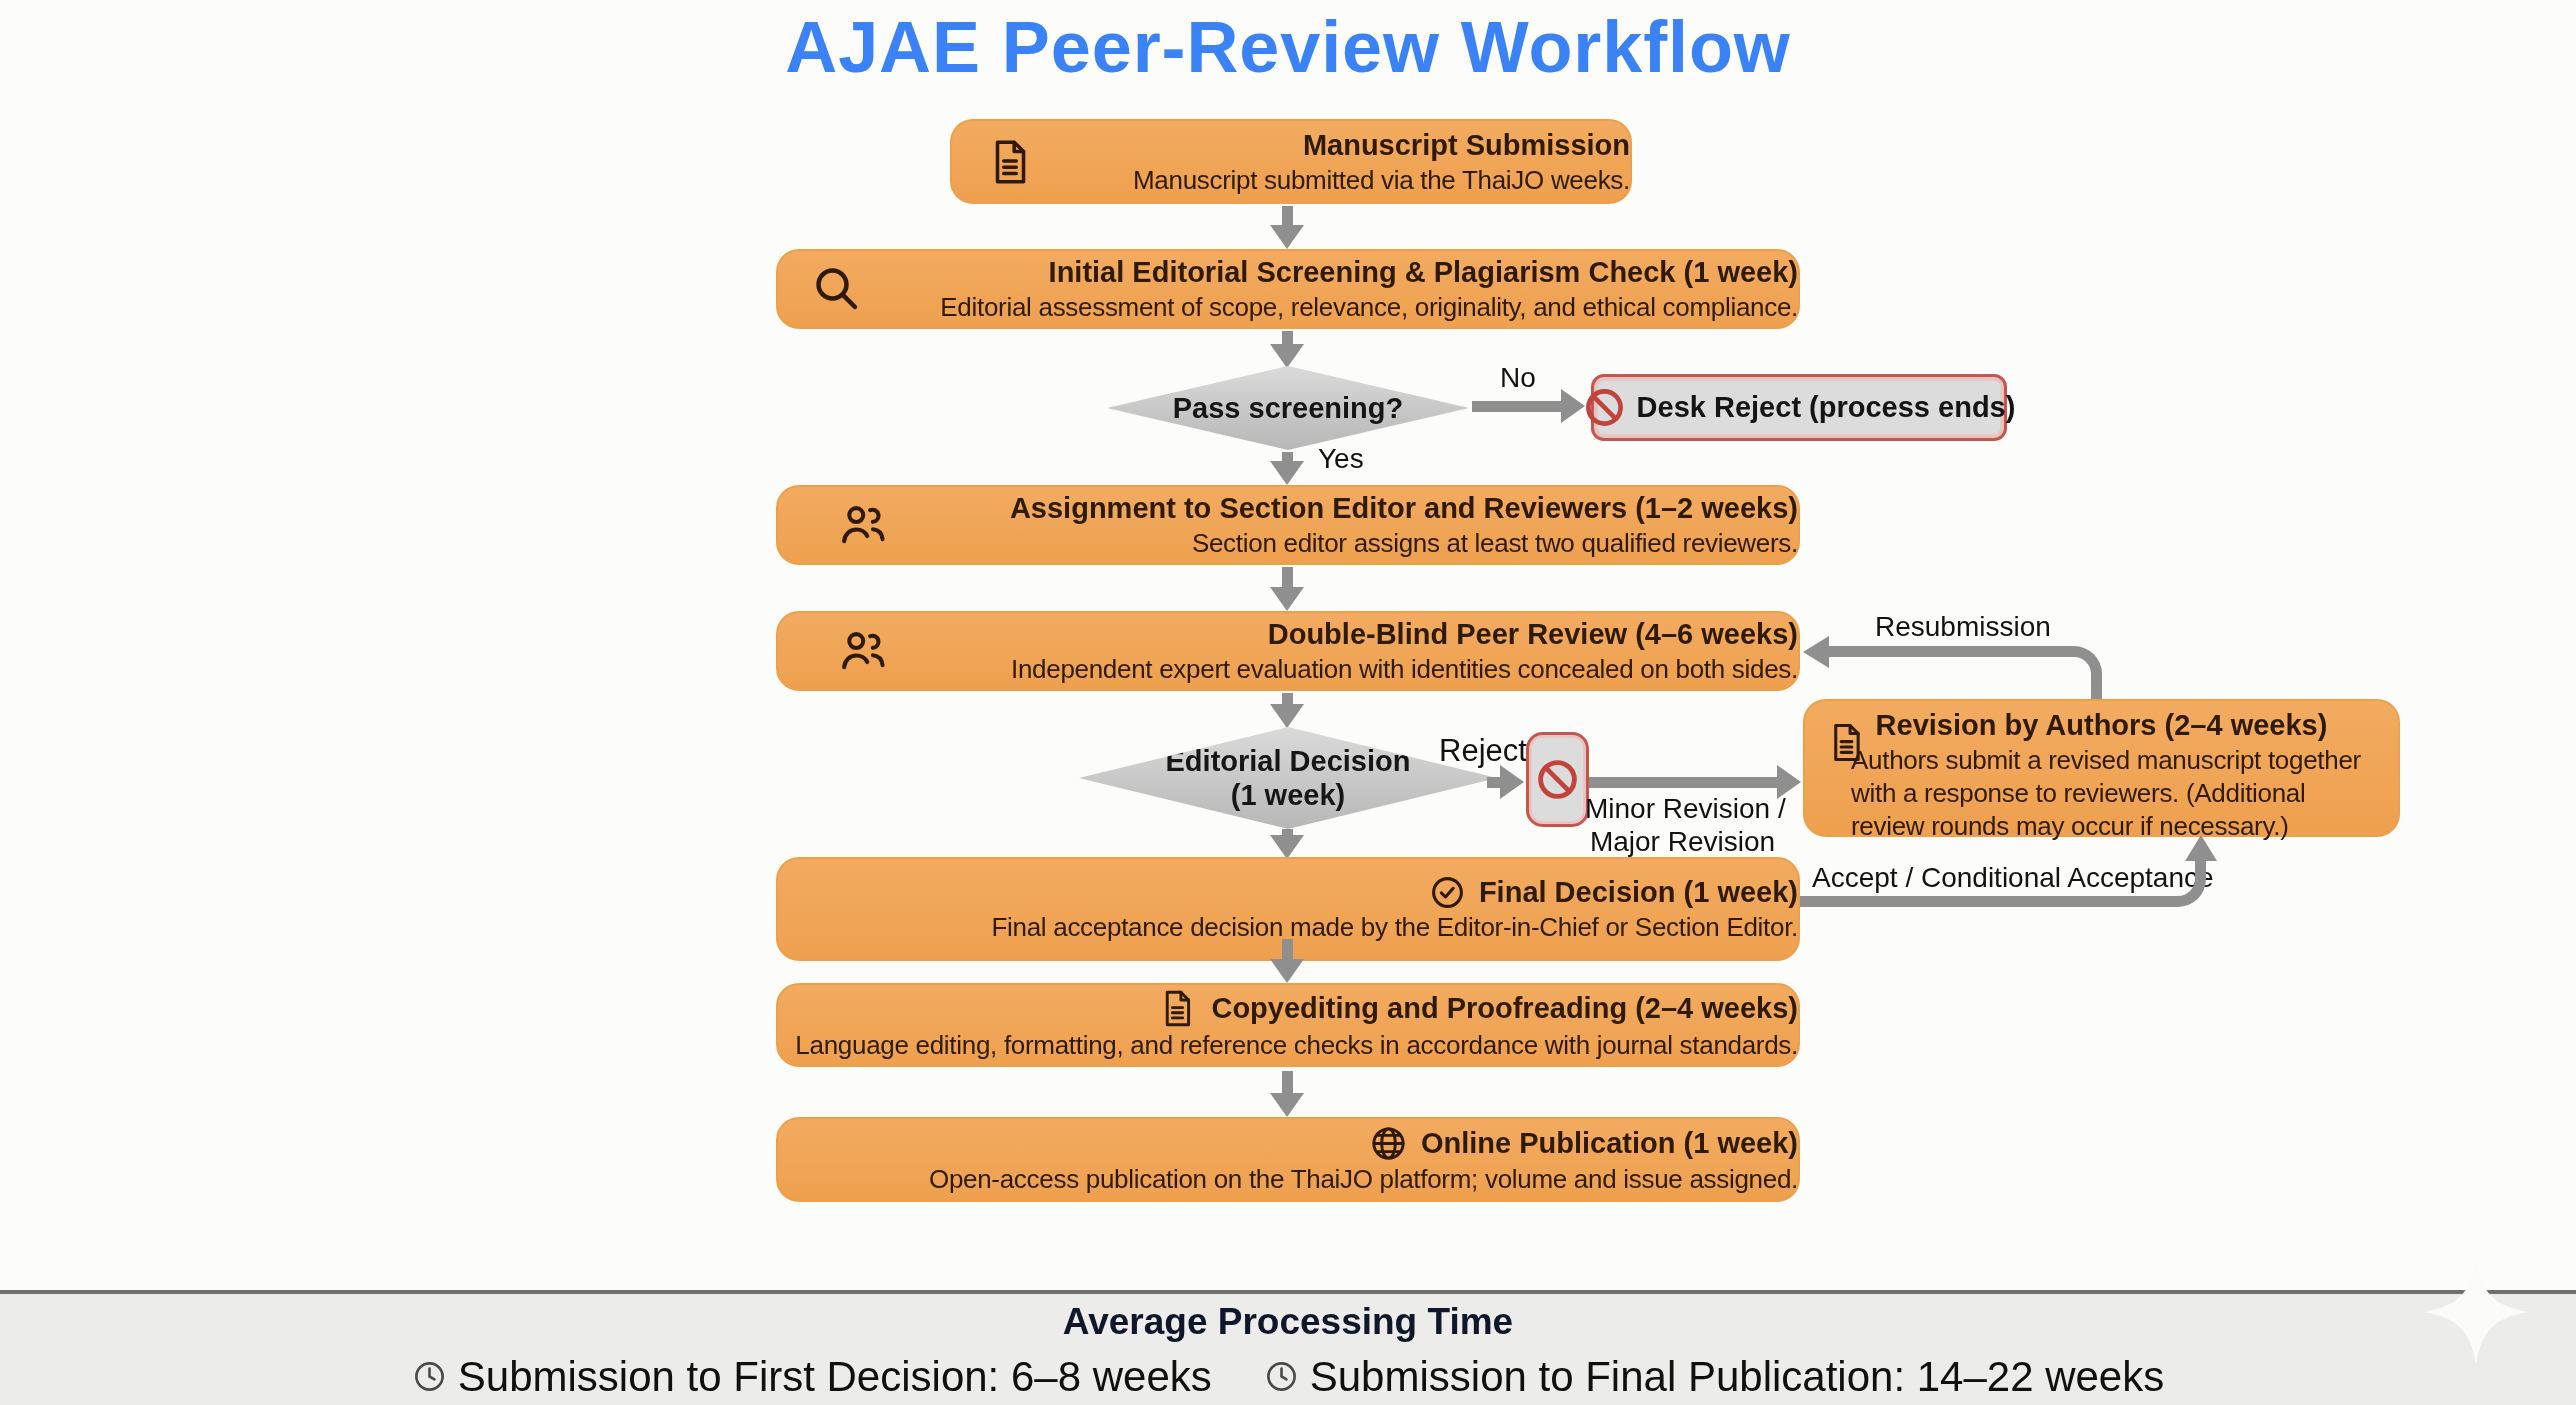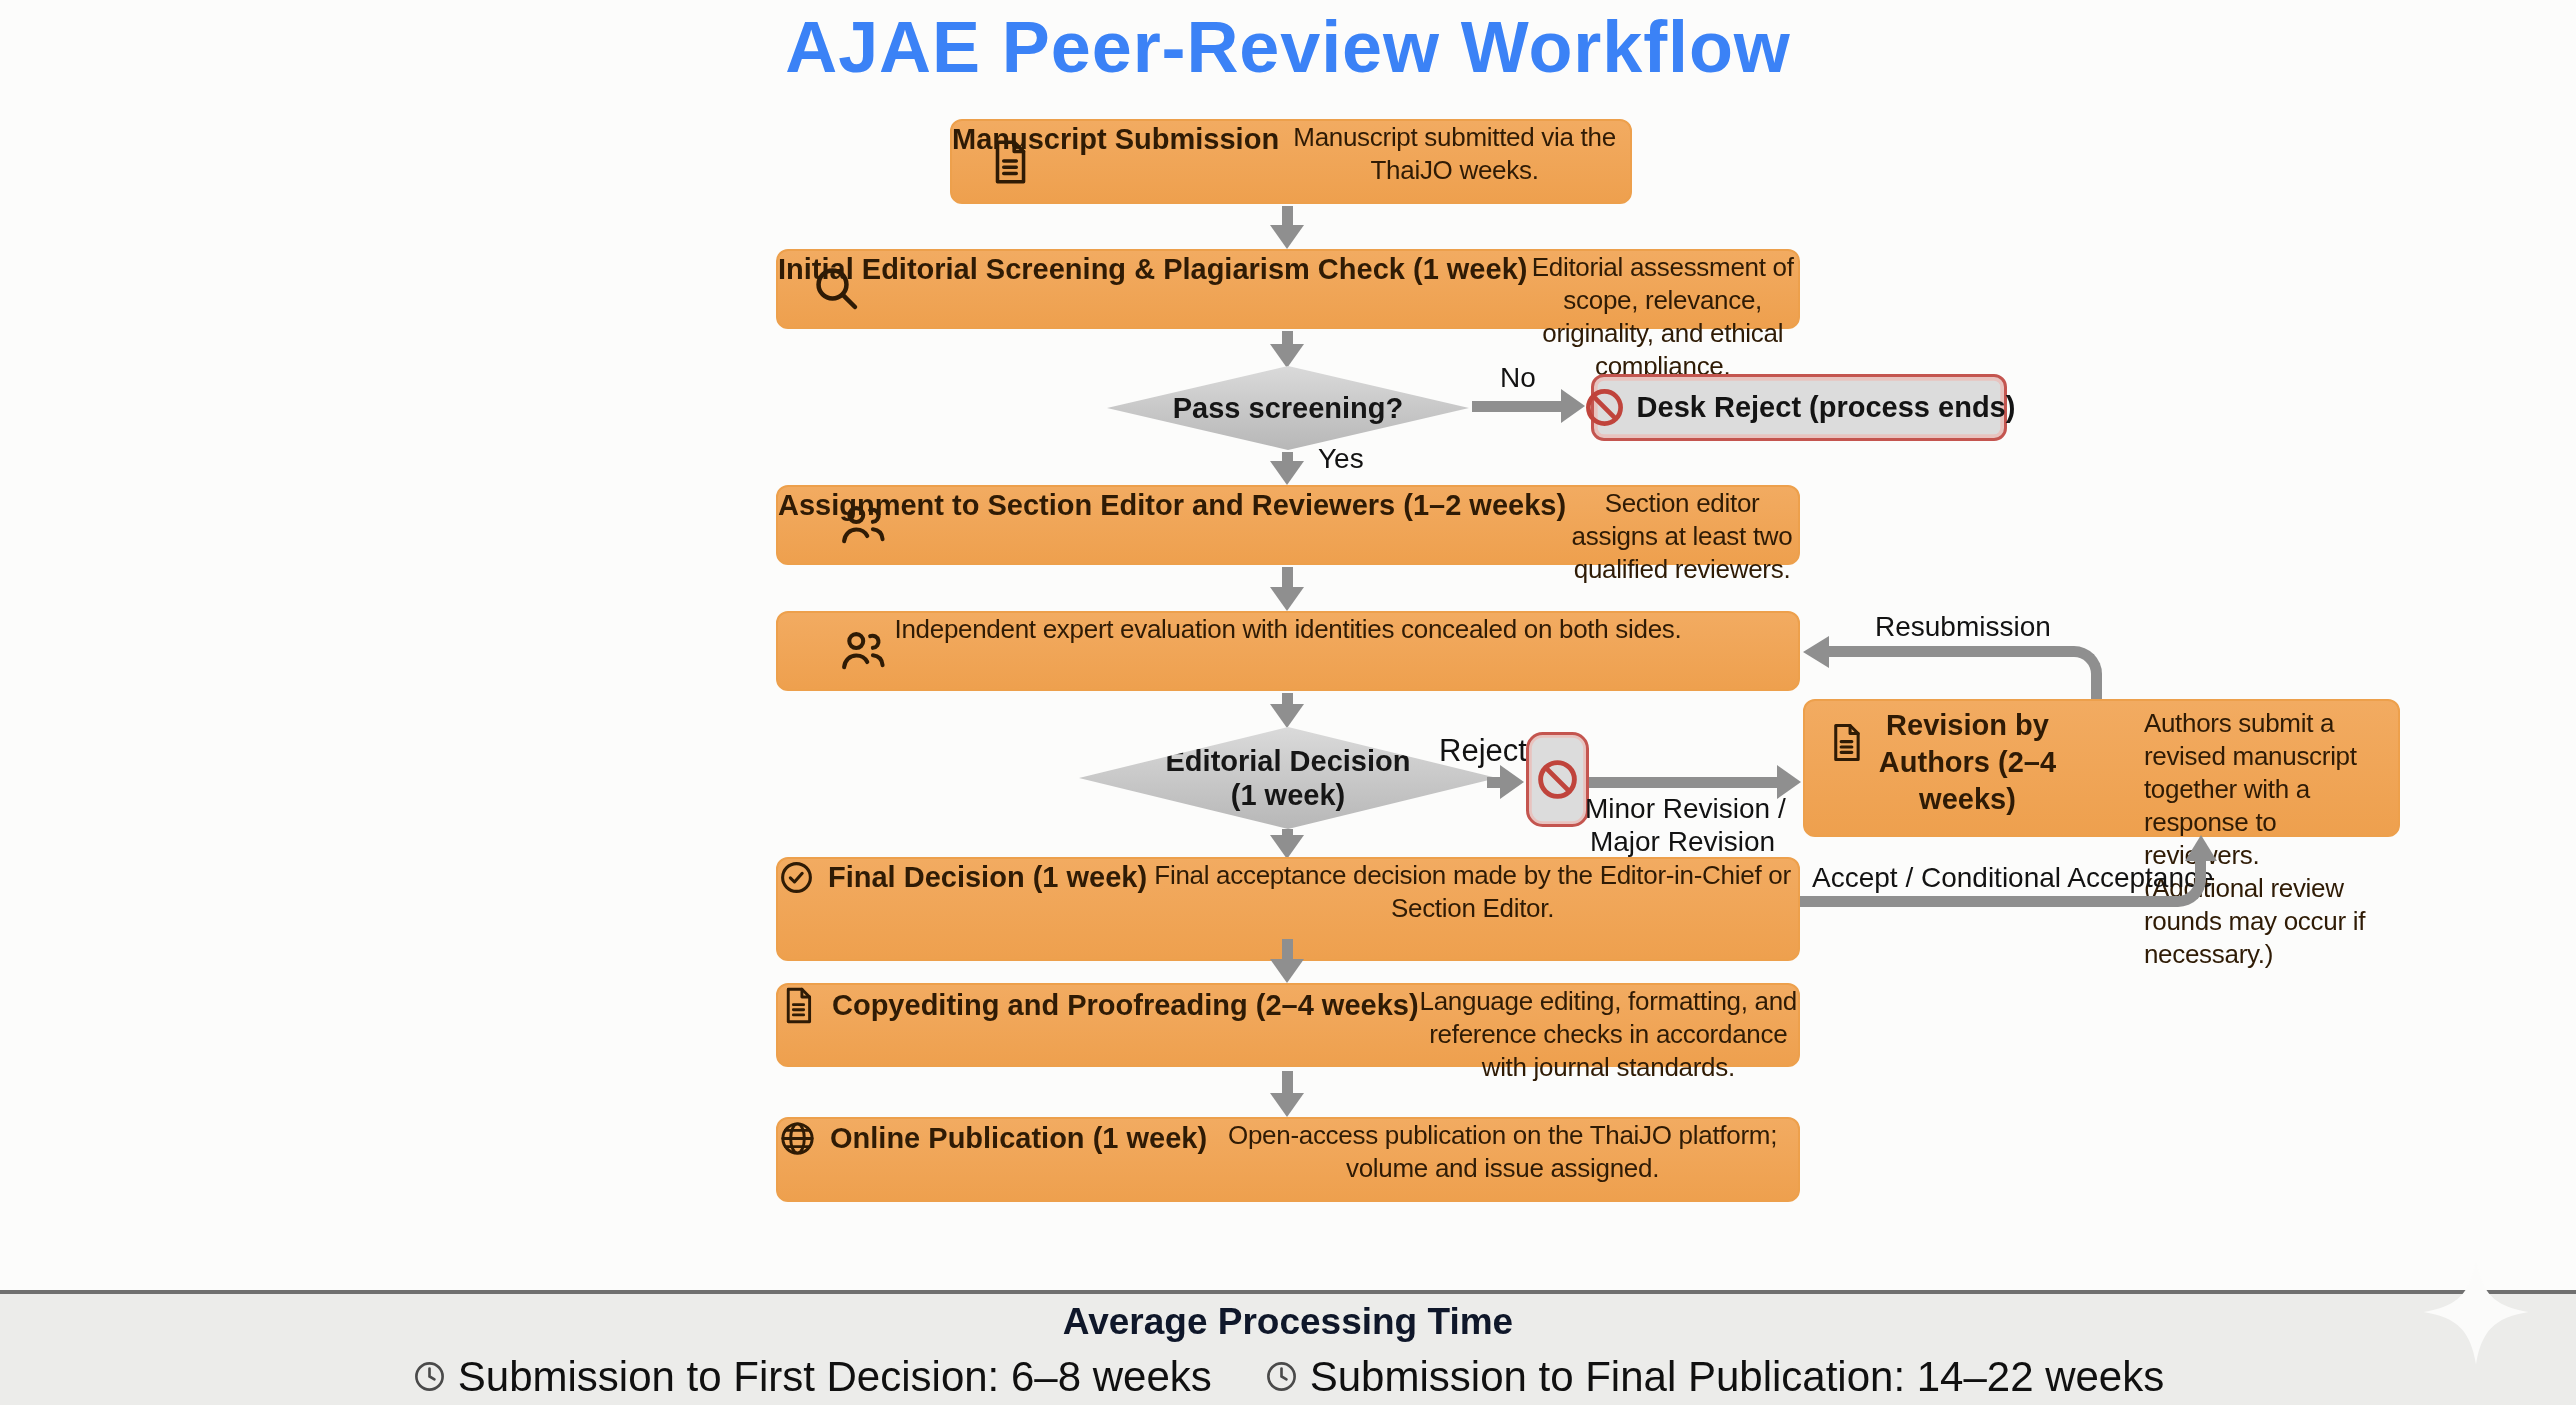--- a/index.html
+++ b/index.html
@@ -11,23 +11,23 @@
     --arrow:#8f8f8f; --red:#c0443c; --gray-node:#dcdcdc;
   }
   .page-title{
     position:absolute; left:0; top:5.6px; width:2576px; text-align:center;
     font-size:72px; font-weight:bold; color:#3b82f6; letter-spacing:0.9px;
   }
   
   .obox{
     position:absolute; box-sizing:border-box;
     background:linear-gradient(180deg,#f2ab61,#eea04e);
-    border:2.8px solid var(--orange-edge); border-radius:12px;
-    color:var(--ink); display:flex; flex-direction:row;
-    align-items:flex-start; justify-content:center; text-align:center;
+    border:2.8px solid var(--orange-edge); border-radius:23px;
+    color:var(--ink); display:flex; flex-direction:column;
+    align-items:flex-end; justify-content:center; text-align:center;
   }
   .obox .ttl{font-size:29px; font-weight:bold; line-height:37px; white-space:nowrap;}
   .obox .sub{font-size:26px; line-height:33px; letter-spacing:-0.3px;}
   .side-icon{position:absolute; top:50%; transform:translateY(-50%); color:var(--ink);}
   .inline-row{display:flex; align-items:center; justify-content:center; gap:13px;}
   
   .diamond{
     position:absolute; display:flex; align-items:center; justify-content:center;
     text-align:center; color:#161616; font-weight:bold; font-size:29px; line-height:34px;
     background:linear-gradient(180deg,#dadada,#b7b7b7);
@@ -156,20 +156,21 @@
 
   <div class="obox" style="left:776px; top:611px; width:1024px; height:80px;">
     <span class="side-icon" style="left:58px;">
       <svg width="54" height="54" viewBox="0 0 24 24" fill="none" stroke="currentColor" stroke-width="1.8" stroke-linecap="round">
         <circle cx="9" cy="7.6" r="3.1"></circle>
           <path d="M3.6 19.2c.3-3.2 2.6-5.2 5.4-5.2 2.2 0 4 1.1 4.9 2.9"></path>
         <path d="M15.2 5.4a2.7 2.7 0 1 1 1.2 5.2"></path>
           <path d="M16.4 13.9c2.6.3 4.1 1.9 4.3 4.4"></path>
       </svg>
     </span>
+    <div class="ttl">Double-Blind Peer Review (4–6 weeks)</div>
     <div class="sub">Independent expert evaluation with identities concealed on both sides.</div>
   </div>
 
   <div class="edge-label" style="left:1875px; top:610px;">Resubmission</div>
   <div class="ahead-left" style="left:1803px; top:636px;"></div>
   <div class="elbow-tr" style="left:1827px; top:646px; width:275px; height:53px;"></div>
 
   <div class="varrow" style="left:1282px; top:693px; height:11px;"></div>
 
   <div class="diamond" style="left:1079px; top:727px; width:418px; height:102px;">

